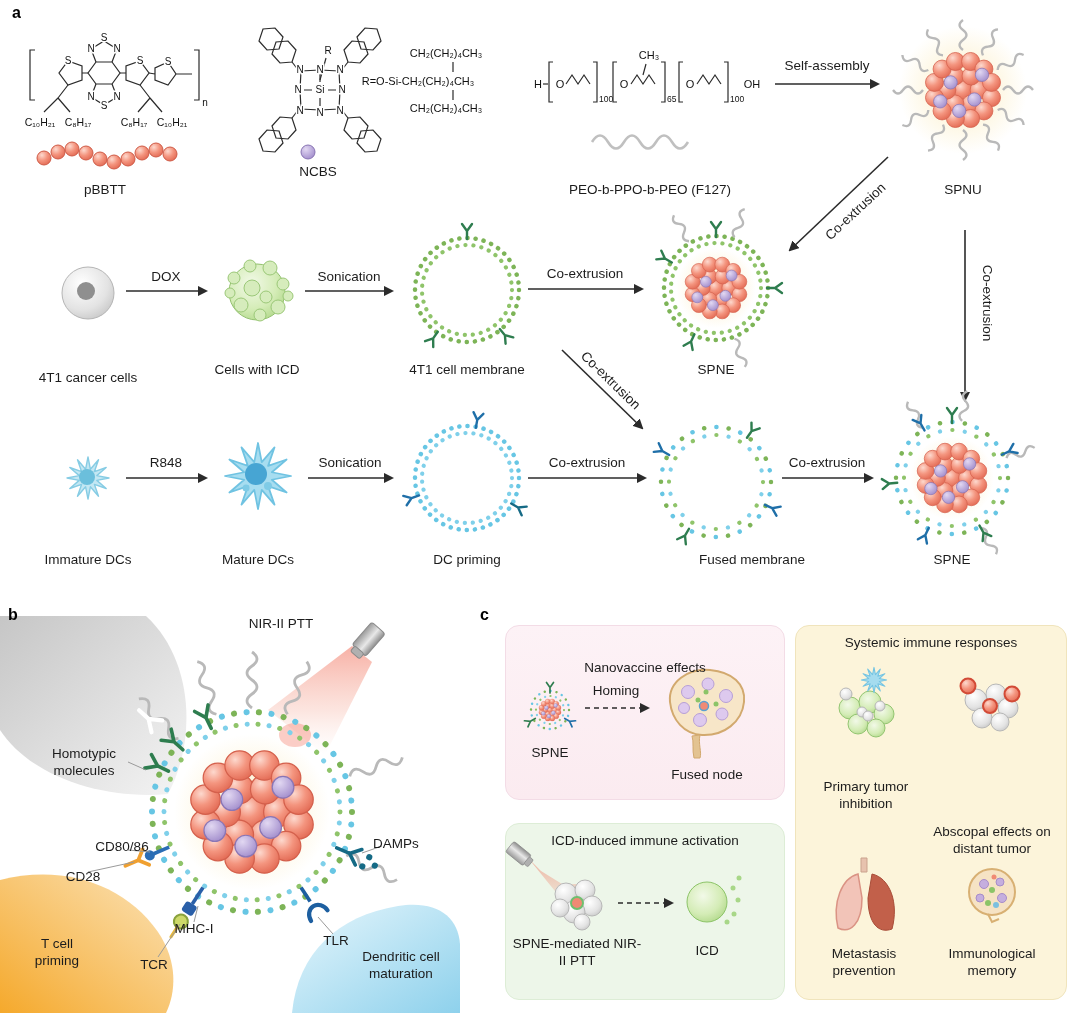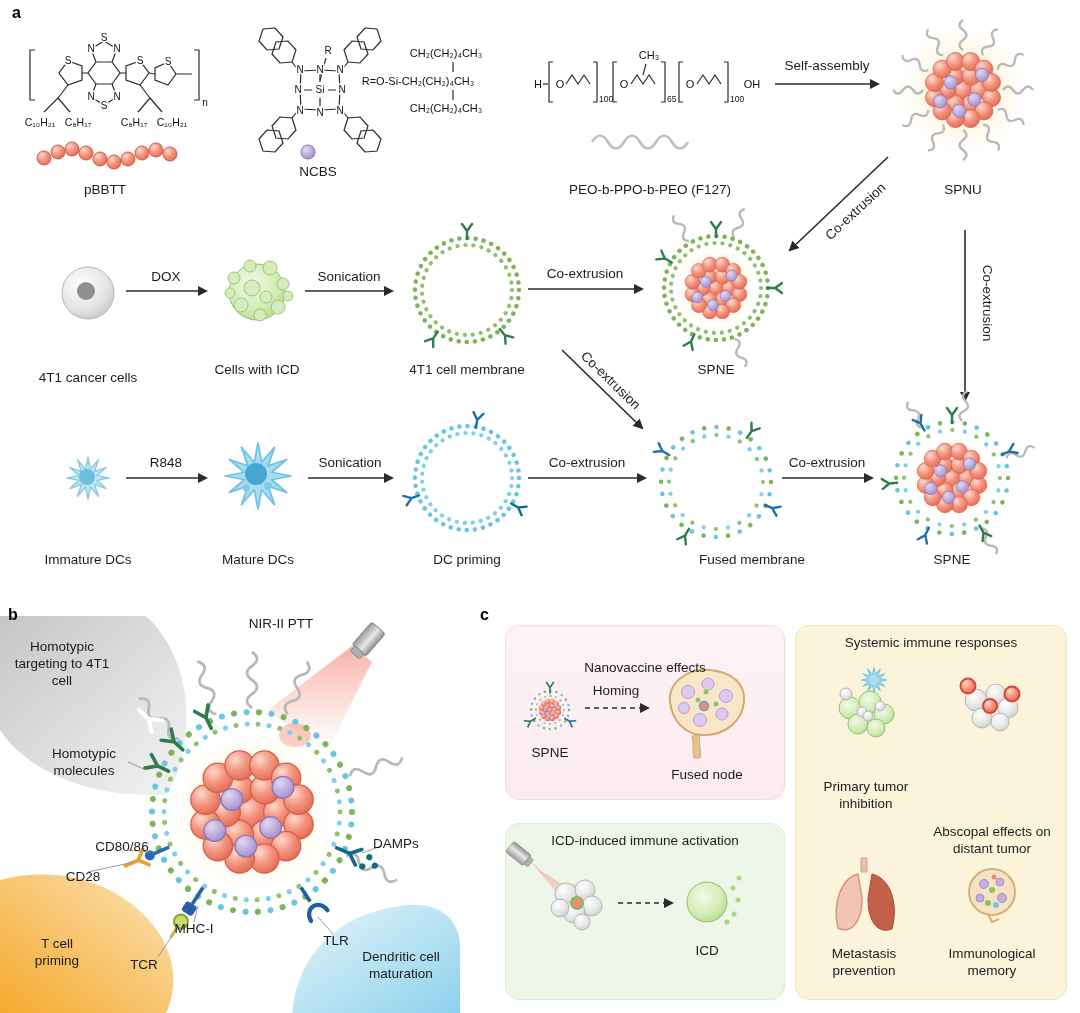--- a/index.html
+++ b/index.html
@@ -543,37 +543,37 @@
   <div class="lbl" style="left:166px;top:463px">R848</div>
   <div class="lbl" style="left:350px;top:463px">Sonication</div>
   <div class="lbl" style="left:587px;top:463px">Co-extrusion</div>
   <div class="lbl" style="left:827px;top:463px">Co-extrusion</div>
   <div class="lbl" style="left:88px;top:560px">Immature DCs</div>
   <div class="lbl" style="left:258px;top:560px">Mature DCs</div>
   <div class="lbl" style="left:467px;top:560px">DC priming</div>
   <div class="lbl" style="left:752px;top:560px">Fused membrane</div>
   <div class="lbl" style="left:952px;top:560px">SPNE</div>
 
-  <div class="lbl wrap" style="left:62px;top:664px;width:100px">Homotypic targeting to 4T1 cell</div>
   <div class="lbl" style="left:281px;top:624px">NIR-II PTT</div>
   <div class="lbl wrap" style="left:84px;top:763px;width:95px">Homotypic molecules</div>
   <div class="lbl" style="left:122px;top:847px">CD80/86</div>
   <div class="lbl" style="left:83px;top:877px">CD28</div>
   <div class="lbl" style="left:194px;top:929px">MHC-I</div>
-  <div class="lbl" style="left:144px;top:965px">TCR</div>
+  <div class="lbl" style="left:154px;top:965px">TCR</div>
   <div class="lbl wrap" style="left:57px;top:953px;width:70px">T cell priming</div>
   <div class="lbl" style="left:396px;top:844px">DAMPs</div>
   <div class="lbl" style="left:336px;top:941px">TLR</div>
   <div class="lbl wrap" style="left:401px;top:966px;width:112px">Dendritic cell maturation</div>
 
   <div class="lbl" style="left:645px;top:668px">Nanovaccine effects</div>
   <div class="lbl" style="left:550px;top:753px">SPNE</div>
   <div class="lbl" style="left:616px;top:691px">Homing</div>
   <div class="lbl" style="left:707px;top:775px">Fused node</div>
   <div class="lbl" style="left:645px;top:841px">ICD-induced immune activation</div>
+  <div class="lbl wrap" style="left:577px;top:953px;width:132px">SPNE-mediated NIR-II PTT</div>
   <div class="lbl" style="left:707px;top:951px">ICD</div>
   <div class="lbl" style="left:931px;top:643px">Systemic immune responses</div>
   <div class="lbl wrap" style="left:866px;top:796px;width:112px">Primary tumor inhibition</div>
   <div class="lbl wrap" style="left:992px;top:841px;width:124px">Abscopal effects on distant tumor</div>
   <div class="lbl wrap" style="left:864px;top:963px;width:104px">Metastasis prevention</div>
   <div class="lbl wrap" style="left:992px;top:963px;width:116px">Immunological memory</div>
 
 </div>
 
 </body></html>

